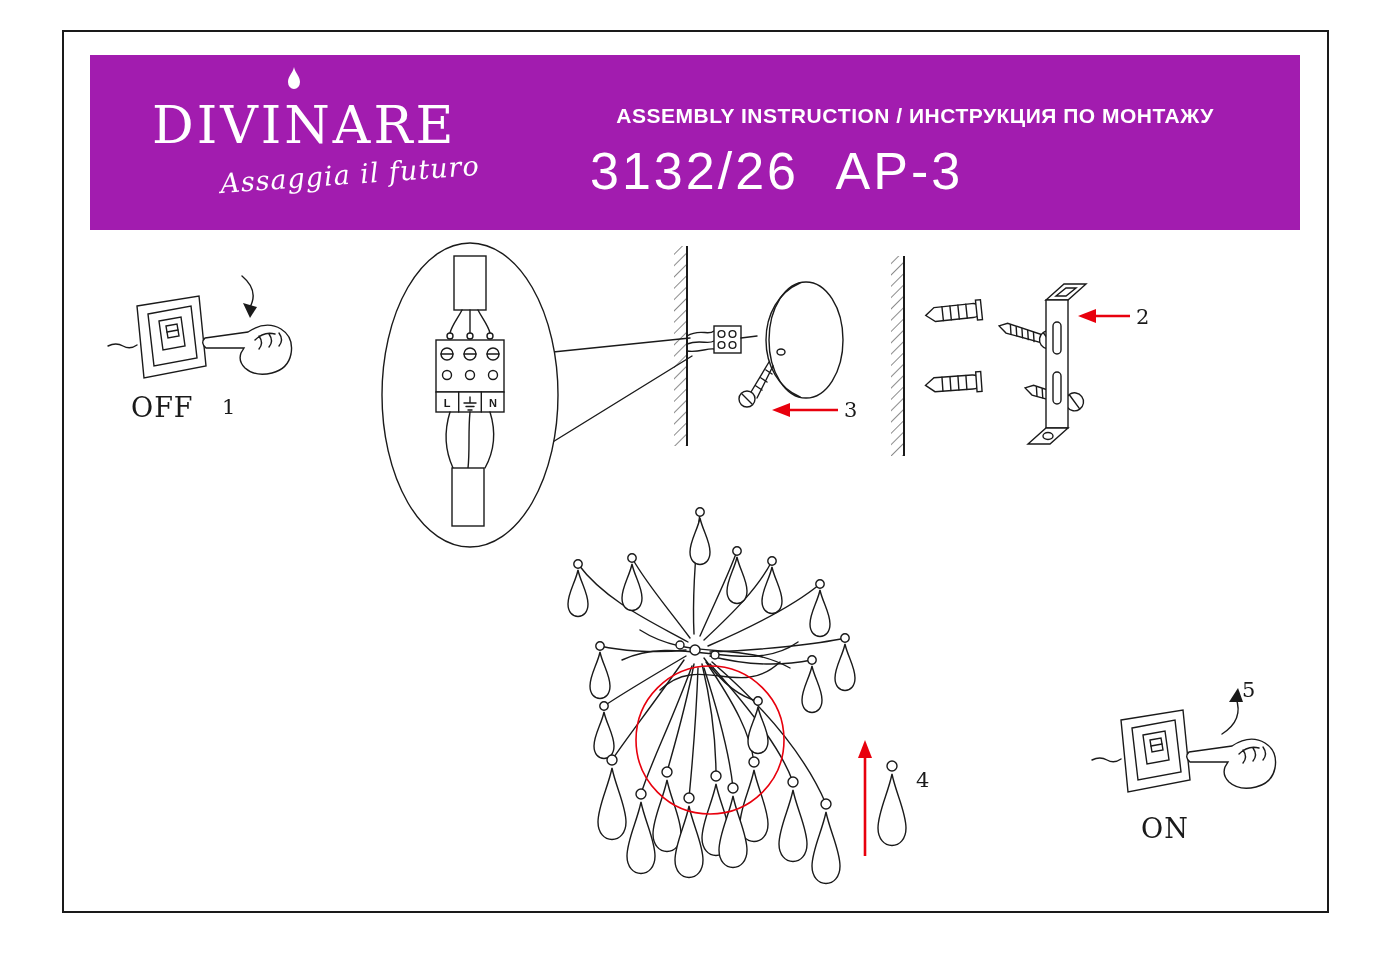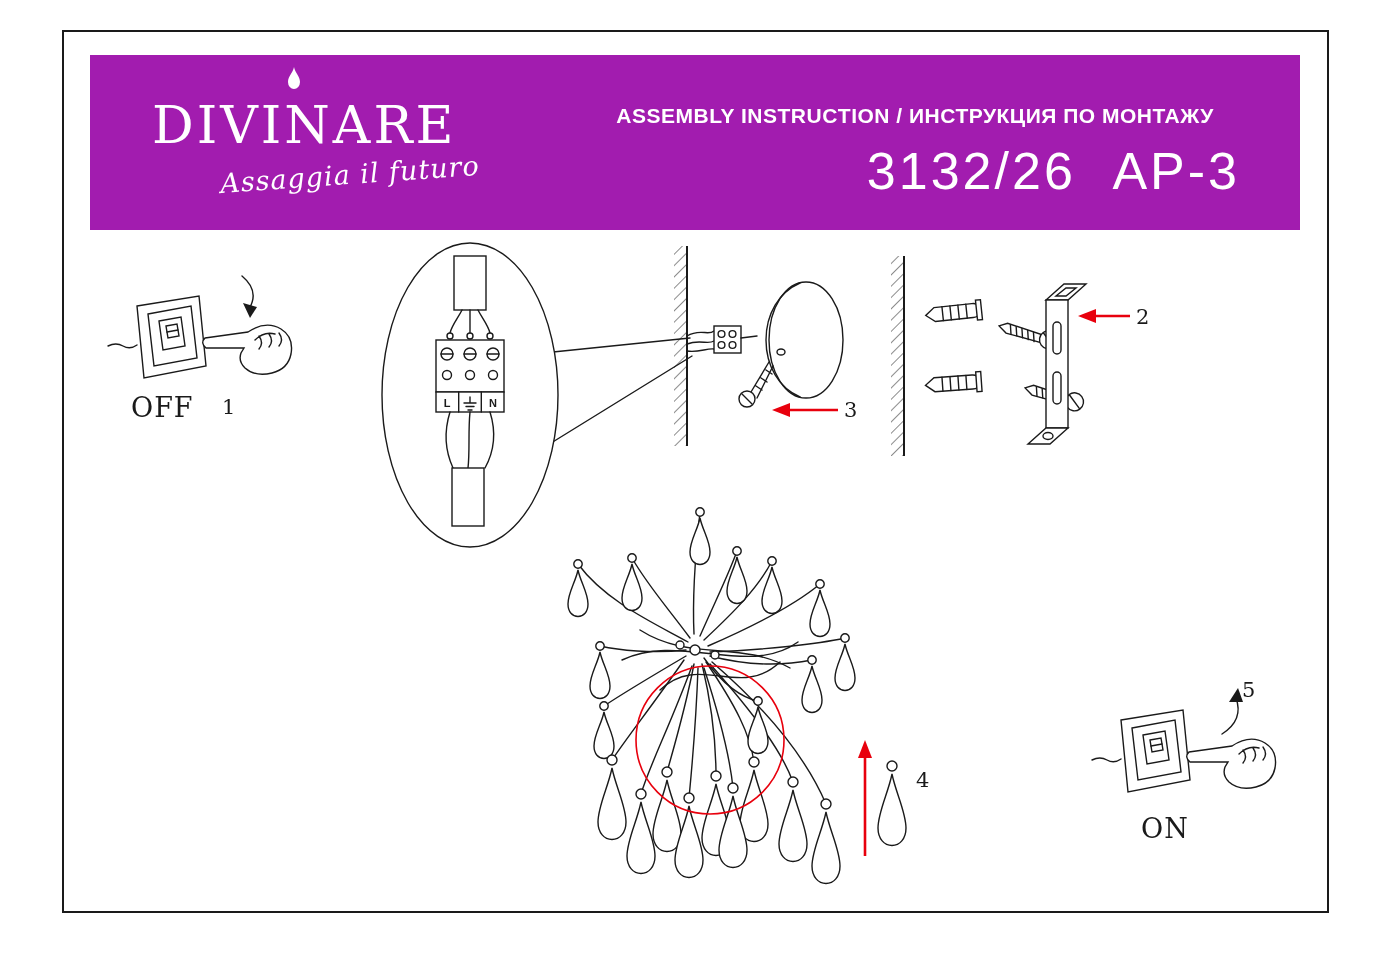--- a/index.html
+++ b/index.html
@@ -9,21 +9,21 @@
          border:2px solid #1a1a1a;background:#ffffff;}
   
   #header{position:absolute;left:90px;top:55px;width:1210px;height:175px;background:#a21caf;color:#fff;}
   #brand{position:absolute;left:62px;top:40px;font-family:"DejaVu Serif",serif;
          font-size:52px;letter-spacing:3px;color:#fff;}
   #flame{position:absolute;left:196px;top:12px;width:16px;height:26px;}
   #tagline{position:absolute;left:130px;top:104px;font-family:"DejaVu Serif",serif;
            font-style:italic;font-size:27px;letter-spacing:1px;color:#fff;transform:rotate(-4deg);}
   #hdr-title{position:absolute;left:500px;top:33px;width:650px;text-align:center;
              font-size:21px;font-weight:bold;letter-spacing:.5px;color:#fff;margin-top:16px;}
-  #hdr-model{position:absolute;left:500px;top:86px;width:650px;text-align:right;
+  #hdr-model{position:absolute;left:500px;top:86px;width:650px;text-align:left;
              font-size:52px;letter-spacing:3px;word-spacing:22px;color:#fff;}
   
   #art{position:absolute;left:0;top:0;width:1387px;height:959px;}
   .ln{stroke:#1a1a1a;fill:none;stroke-width:1.4;stroke-linecap:round;}
   .fw{stroke:#1a1a1a;fill:#ffffff;stroke-width:1.4;}
   .red{stroke:#e8000d;fill:none;stroke-width:2.6;}
   .redf{fill:#e8000d;stroke:none;}
   text.num{font-family:"DejaVu Serif",serif;font-size:21px;fill:#1a1a1a;}
   text.state{font-family:"DejaVu Serif",serif;font-size:27px;fill:#1a1a1a;letter-spacing:1px;}
   text.term{font-family:"Liberation Sans",sans-serif;font-size:11px;font-weight:bold;fill:#1a1a1a;text-anchor:middle;}

